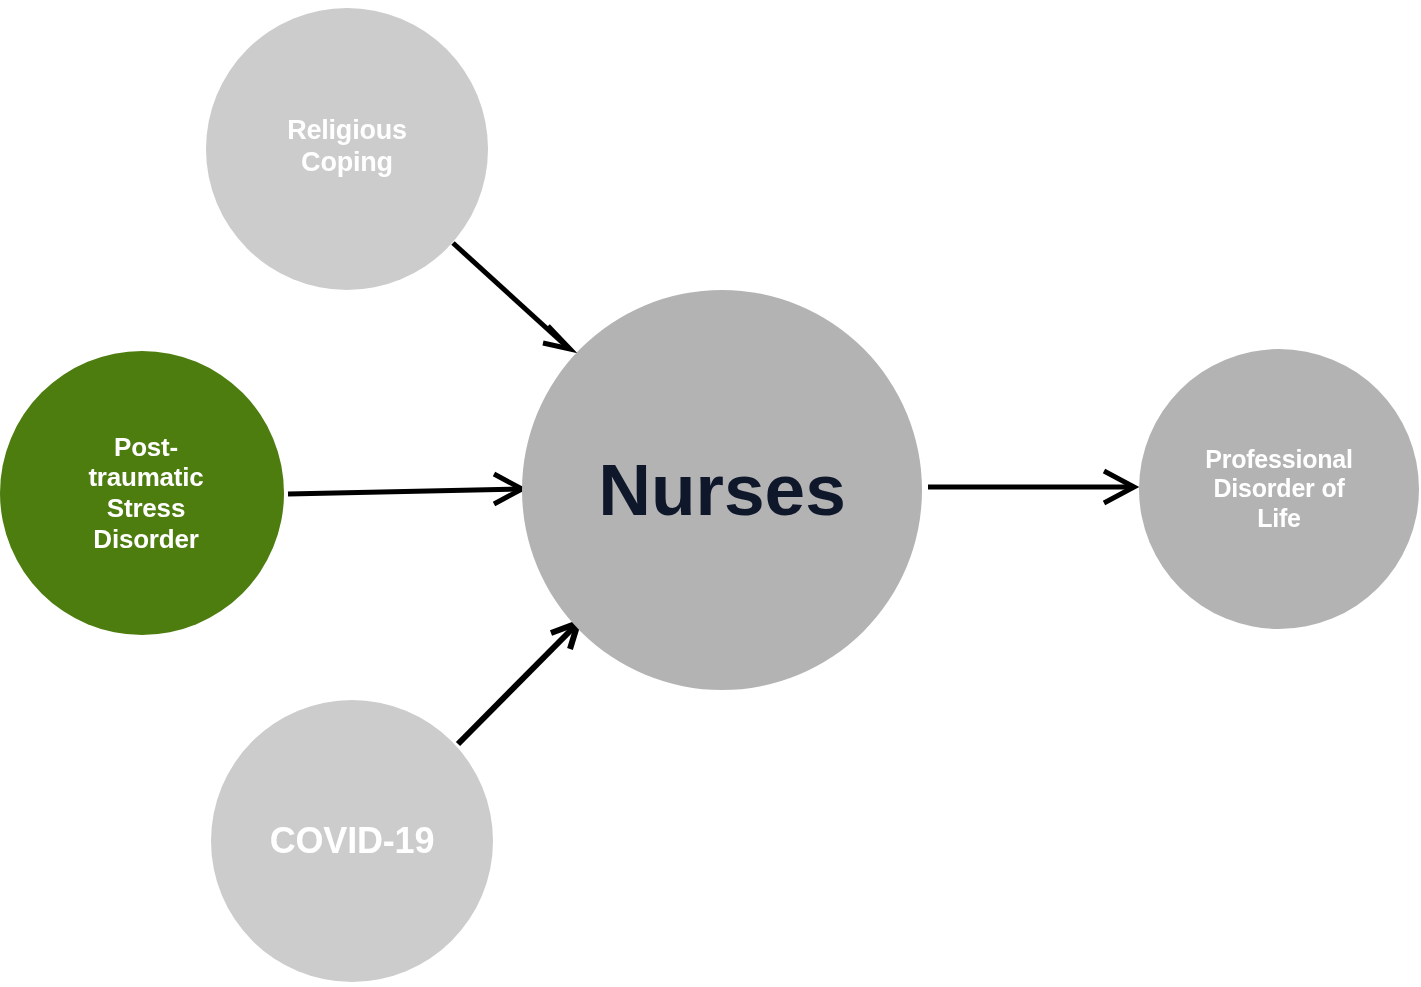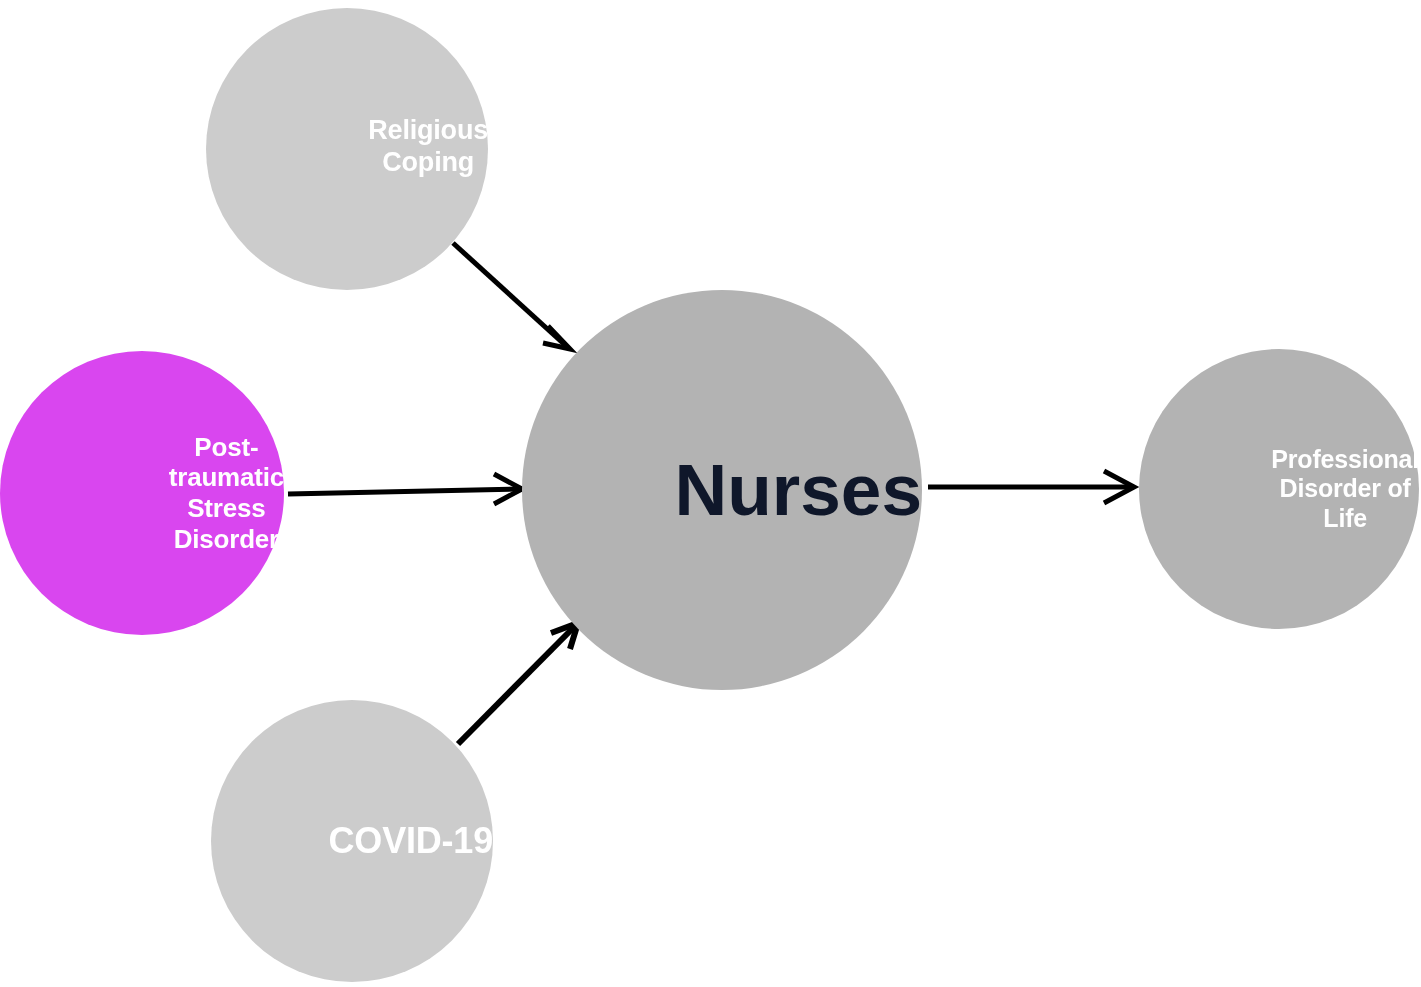--- a/index.html
+++ b/index.html
@@ -23,21 +23,21 @@
     top: 0;
     left: 0;
     width: 1421px;
     height: 987px;
   }
   .node {
     position: absolute;
     border-radius: 50%;
     display: flex;
     align-items: center;
-    justify-content: flex-end;
+    justify-content: center;
     text-align: center;
     box-sizing: border-box;
     z-index: 2;
   }
   .node-label {
     color: #ffffff;
     font-weight: bold;
     line-height: 1.18;
     letter-spacing: -0.2px;
     white-space: pre-line;
@@ -127,21 +127,21 @@
       <line x1="928" y1="487" x2="1132" y2="487" stroke="#000000" stroke-width="5" stroke-linecap="butt"></line>
       <polyline points="1104,471 1134,487 1104,503" fill="none" stroke="#000000" stroke-width="5" stroke-linejoin="miter" stroke-linecap="butt"></polyline>
     </g>
   </svg>
 
   <div class="node" id="node-religious-coping" style="background: rgb(204, 204, 204);">
     <span class="node-label" style="color: rgb(255, 255, 255);">Religious
 Coping</span>
   </div>
 
-  <div class="node" id="node-ptsd" style="background: #d946ef; padding-left: 8px;">
+  <div class="node" id="node-ptsd" style="background: #4d7c0f; padding-left: 8px;">
     <span class="node-label" style="color: rgb(255, 255, 255);">Post-
 traumatic
 Stress
 Disorder</span>
   </div>
 
   <div class="node" id="node-covid" style="background: rgb(204, 204, 204);">
     <span class="node-label" style="color: rgb(255, 255, 255);">COVID-19</span>
   </div>
 

